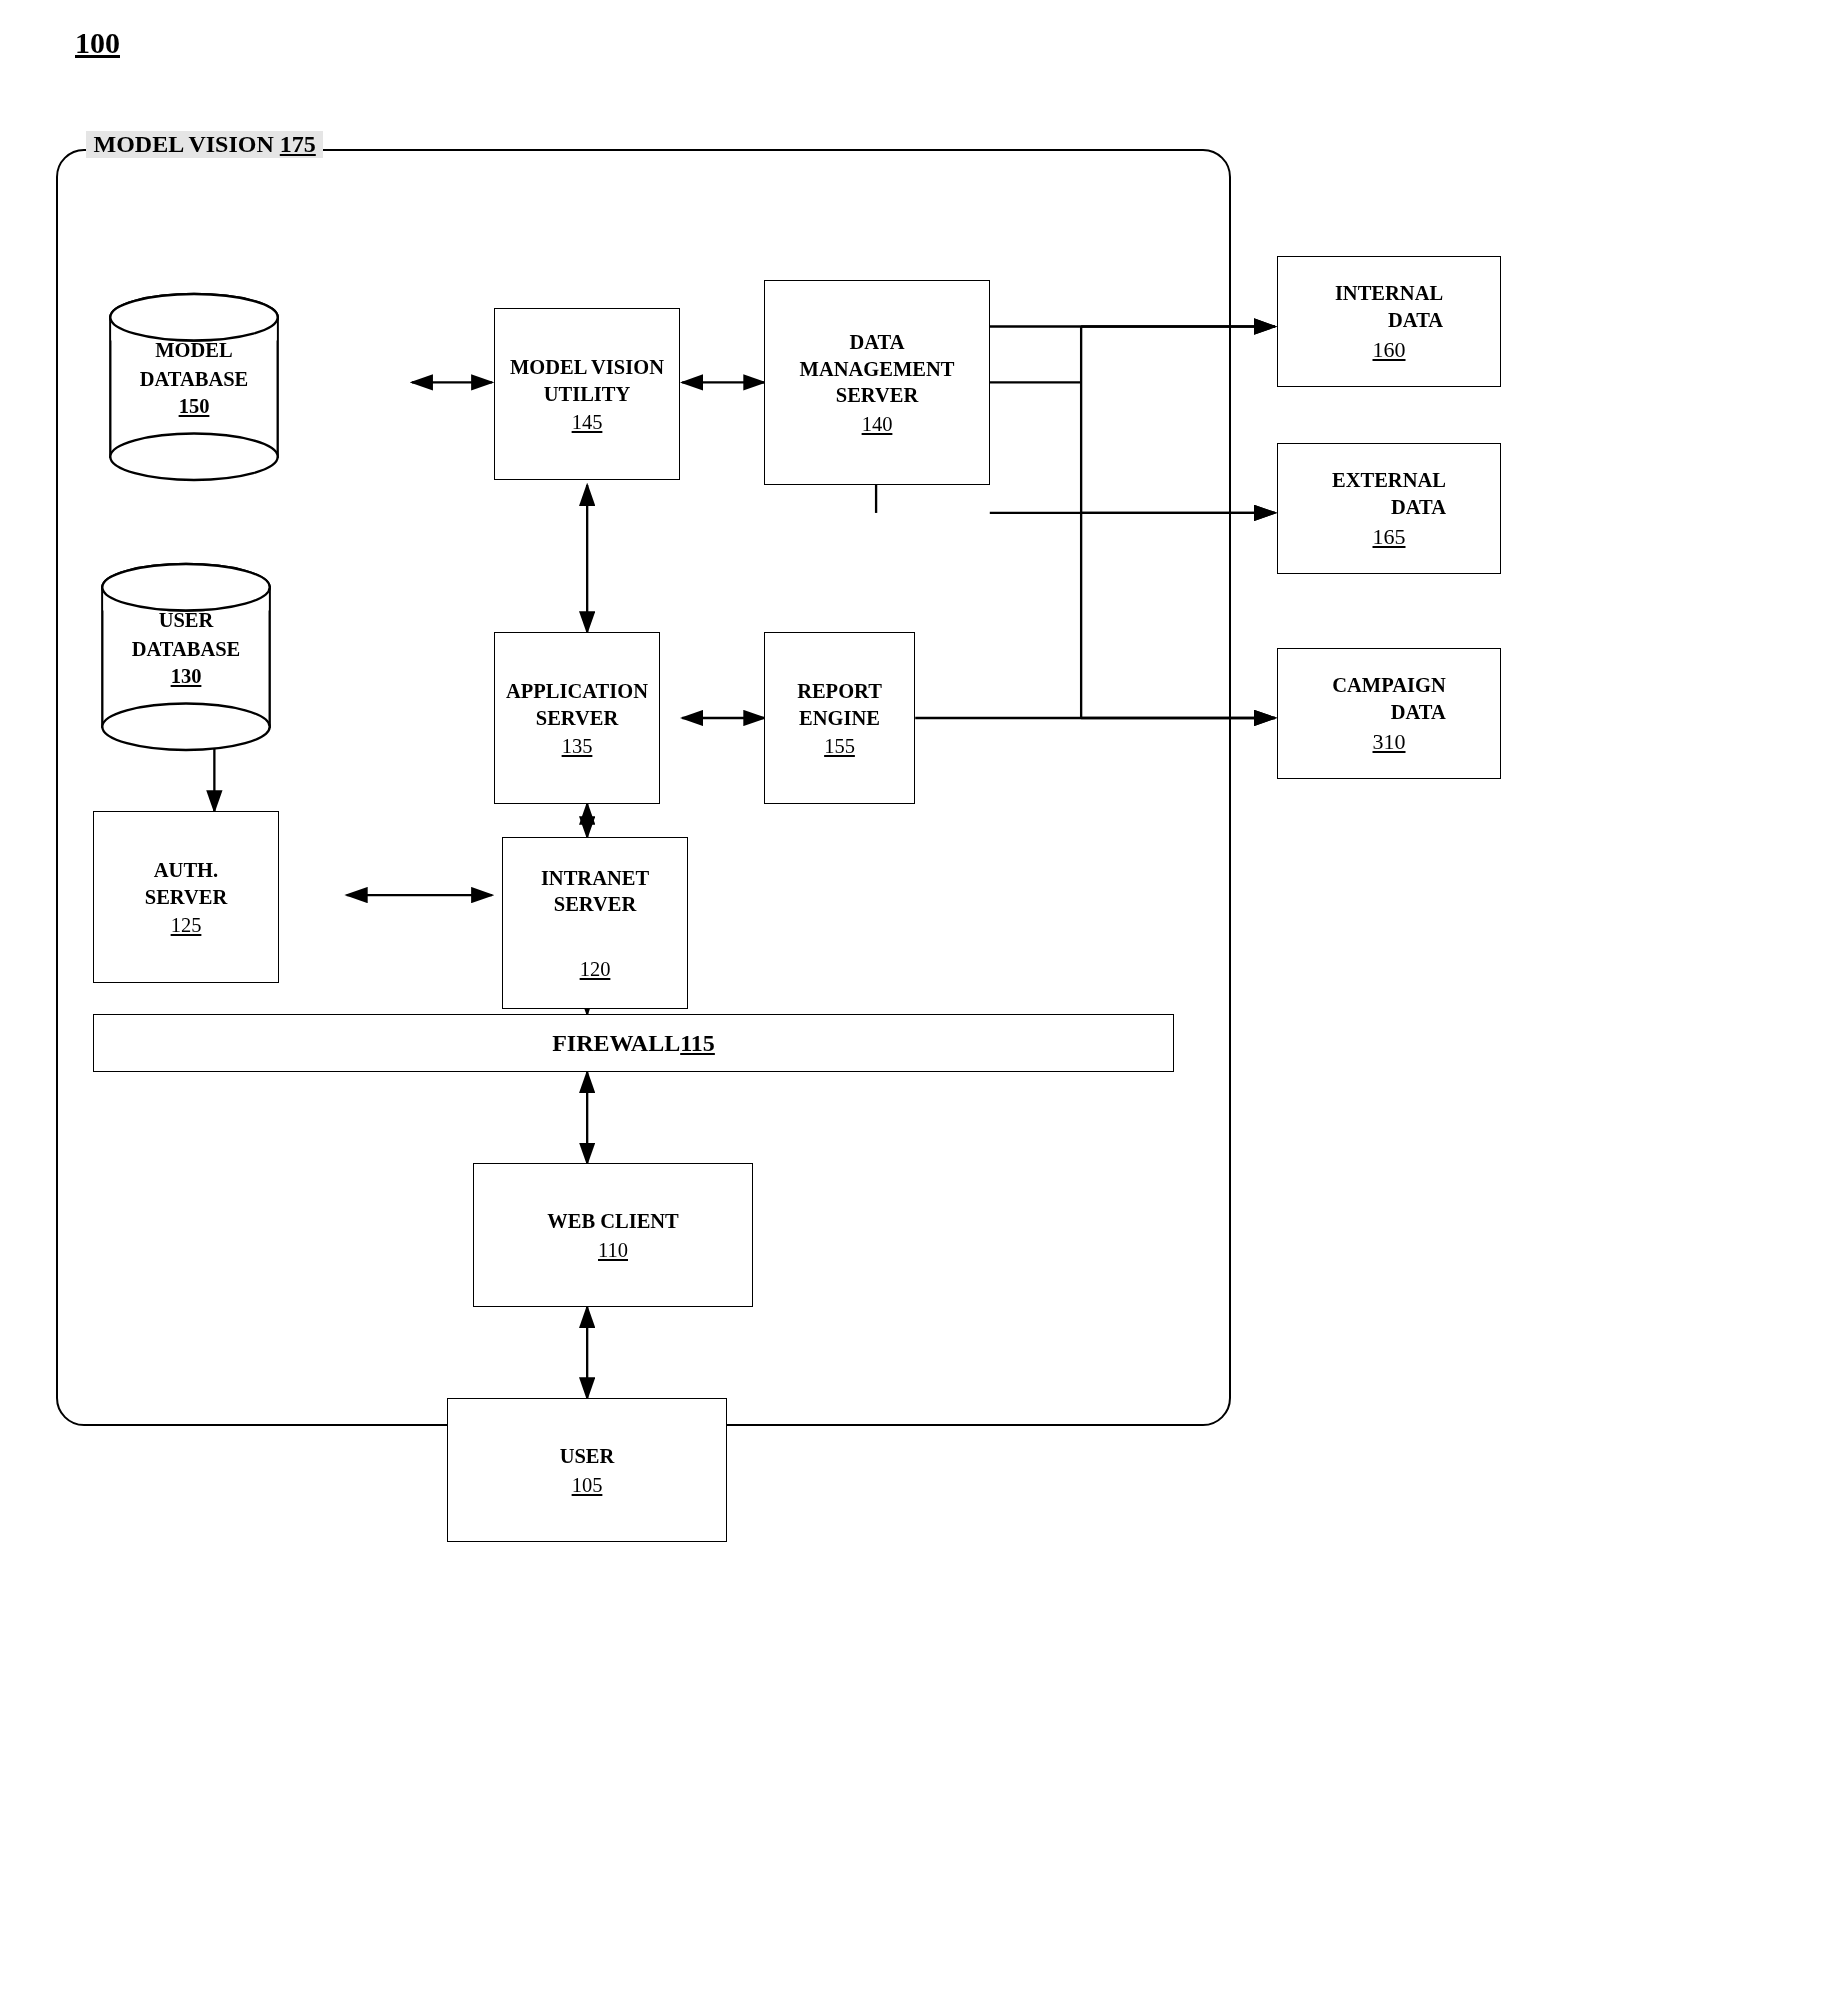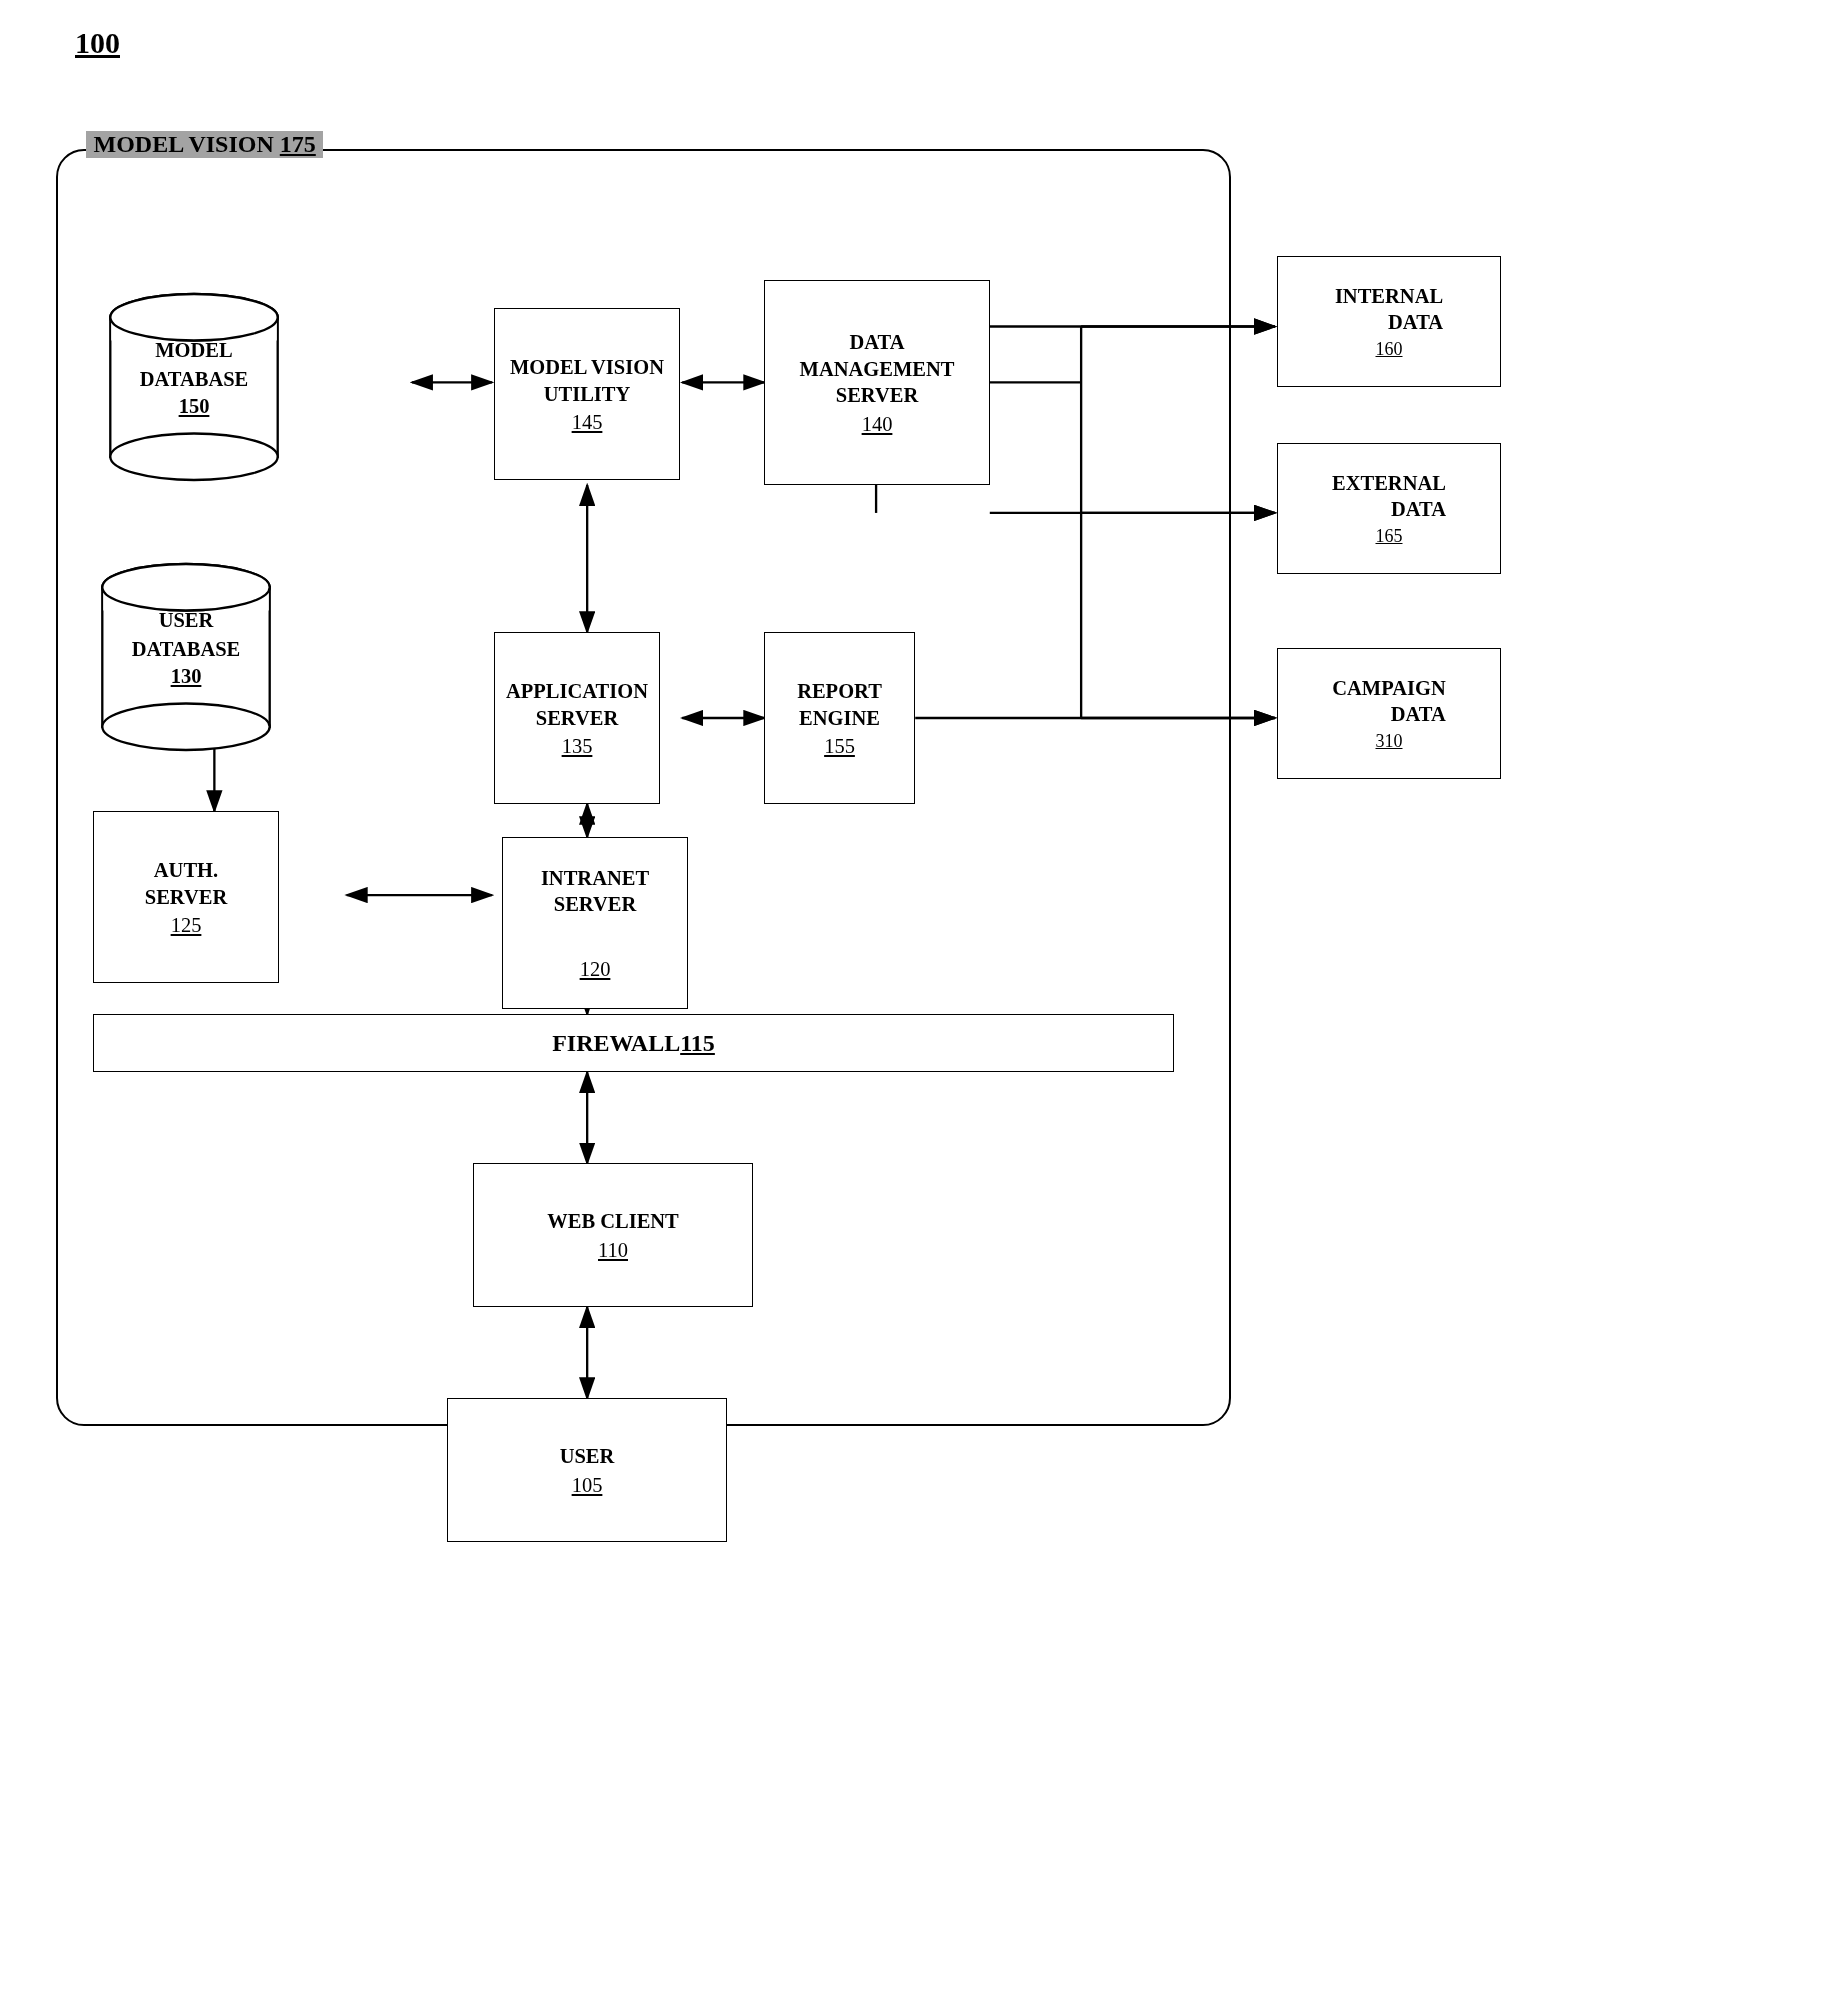--- a/index.html
+++ b/index.html
@@ -29,21 +29,21 @@
       width: 1175px;
       height: 1277px;
       border: 2.8px solid #000;
       border-radius: 28px;
     }
 
     .model-vision-label {
       position: absolute;
       top: -20.5px;
       left: 28px;
-      background: #a3a3a3;
+      background: #e5e5e5;
       padding: 0 7.5px;
       font-size: 24px;
       font-weight: bold;
       white-space: nowrap;
     }
 
     .model-vision-label span {
       text-decoration: underline;
     }
 
@@ -132,21 +132,21 @@
       height: 131px;
     }
 
     .ext-box .box-label {
       font-size: 20.5px;
       font-weight: bold;
       line-height: 1.3;
     }
 
     .ext-box .box-number {
-      font-size: 18px;
+      font-size: 22px;
       text-decoration: underline;
     }
 
   </style>
 </head>
 <body>
 
 <div class="page-number">100</div>
 
 <div class="model-vision-container">

